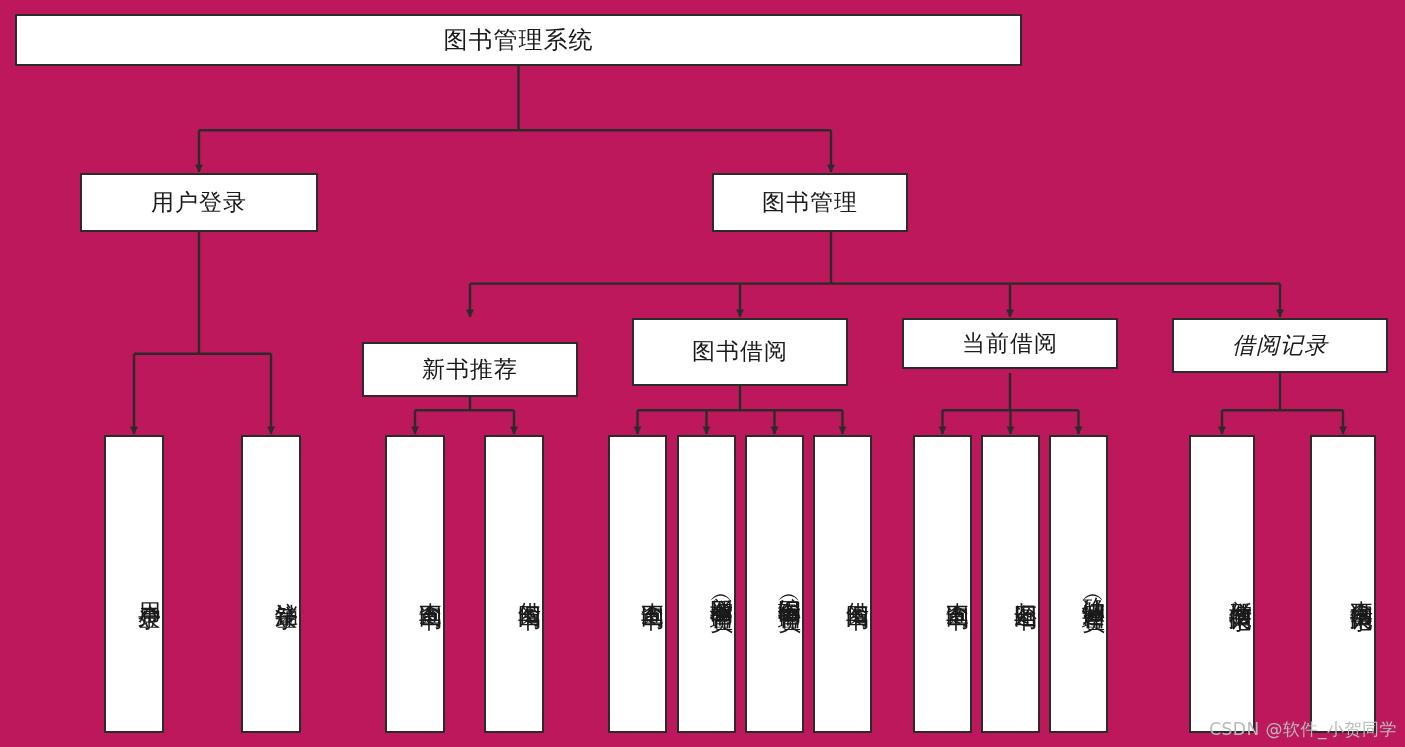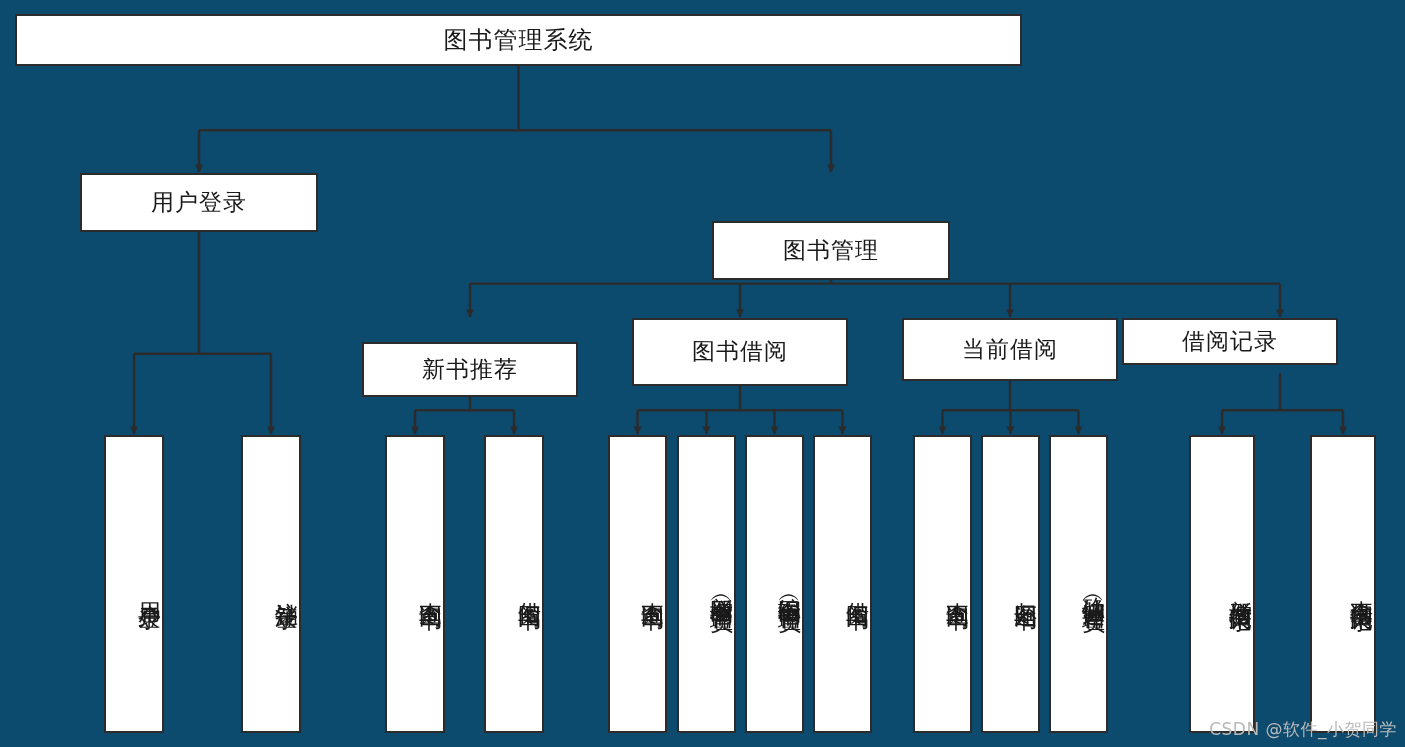--- a/index.html
+++ b/index.html
@@ -8,21 +8,21 @@
     padding: 0;
     background: #ffffff;
   }
   body {
     font-family: "DejaVu Sans", "Liberation Sans", sans-serif;
   }
   #canvas {
     position: relative;
     width: 1405px;
     height: 747px;
-    background: #0c4a6e;
+    background: #be185d;
     overflow: hidden;
   }
   #edges {
     position: absolute;
     left: 0;
     top: 0;
     width: 1405px;
     height: 747px;
     pointer-events: none;
   }
@@ -118,33 +118,33 @@
       </g>
   </svg>
 
   <div id="nodes-layer">
       <div class="node horiz root" style="left: 15px; top: 14px; width: 1007px; height: 52px;">
         <span class="htext">图书管理系统</span>
       </div>
       <div class="node horiz" style="left: 80px; top: 173px; width: 238px; height: 59px;">
         <span class="htext">用户登录</span>
       </div>
-      <div class="node horiz" style="left: 712px; top: 173px; width: 238px; height: 59px; margin-top: 48px;">
+      <div class="node horiz" style="left: 712px; top: 173px; width: 196px; height: 59px;">
         <span class="htext">图书管理</span>
       </div>
       <div class="node horiz" style="left: 362px; top: 318px; width: 216px; height: 55px; margin-top: 24px;">
         <span class="htext">新书推荐</span>
       </div>
       <div class="node horiz" style="left: 632px; top: 318px; width: 216px; height: 68px;">
         <span class="htext">图书借阅</span>
       </div>
-      <div class="node horiz" style="left: 902px; top: 318px; width: 216px; height: 63px;">
+      <div class="node horiz" style="left: 902px; top: 318px; width: 216px; height: 51px;">
         <span class="htext">当前借阅</span>
       </div>
-      <div class="node horiz" style="left: 1122px; top: 318px; width: 216px; height: 47px;">
+      <div class="node horiz" style="left: 1172px; top: 318px; width: 216px; height: 55px; font-style: italic;">
         <span class="htext">借阅记录</span>
       </div>
       <div class="node leaf" style="left: 104px; top: 435px; width: 60px; height: 298px;">
         <span class="vtext">用户登录</span>
       </div>
       <div class="node leaf" style="left: 241px; top: 435px; width: 60px; height: 298px;">
         <span class="vtext">注销登录</span>
       </div>
       <div class="node leaf" style="left: 385px; top: 435px; width: 60px; height: 298px;">
         <span class="vtext">查询图书</span>

